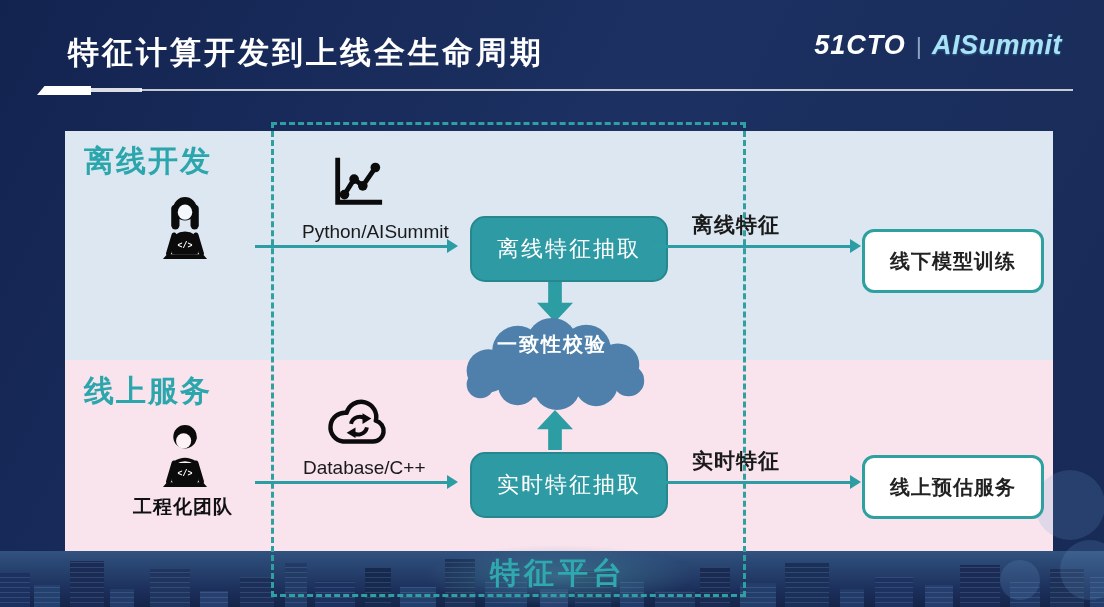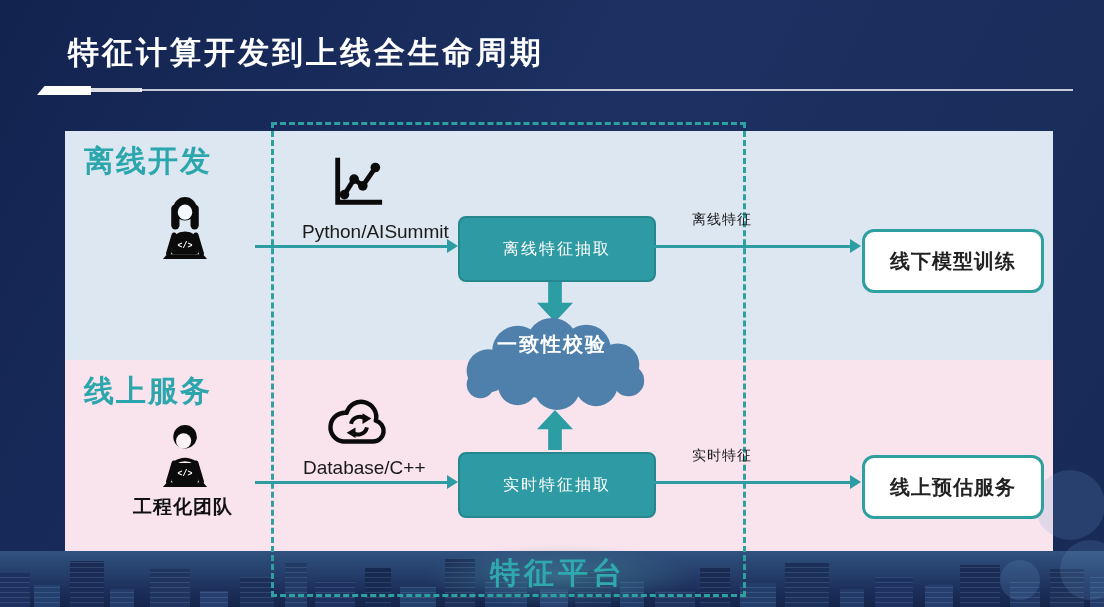--- a/index.html
+++ b/index.html
@@ -45,30 +45,30 @@
   
   .dashed-box{position:absolute;left:271px;top:122px;width:469px;height:469px;
     border:3px dashed #2EA0A0;z-index:3;}
   .platform-label{position:absolute;left:468px;top:553px;width:180px;text-align:center;
     font-size:30px;font-weight:800;color:#2FA8AE;letter-spacing:4px;z-index:5;}
 
   
   .content{position:absolute;inset:0;z-index:4;}
   .actor-label{position:absolute;width:150px;text-align:center;font-size:19px;color:#111;font-weight:600;letter-spacing:1px;}
   .tool-label{position:absolute;font-size:19px;color:#1a1a1a;}
-  .feature-label{position:absolute;font-size:14px;color:#1a1a1a;font-weight:400;letter-spacing:1px;text-align:center;}
+  .feature-label{position:absolute;font-size:21px;color:#1a1a1a;font-weight:700;letter-spacing:1px;text-align:center;}
 
   .flow-arrow{position:absolute;height:3px;background:var(--accent-teal,#2B9DA3);}
   .flow-arrow::after{content:"";position:absolute;right:-11px;top:-6px;width:0;height:0;
     border-left:11px solid var(--accent-teal,#2B9DA3);
     border-top:7px solid transparent;border-bottom:7px solid transparent;}
 
   .process-box{position:absolute;width:194px;height:62px;background:#2E9BA4;border:2px solid #27878f;
-    border-radius:8px;display:flex;align-items:center;justify-content:center;
-    color:#fff;font-size:16px;letter-spacing:2px;}
+    border-radius:15px;display:flex;align-items:center;justify-content:center;
+    color:#fff;font-size:22px;letter-spacing:2px;margin-left:12px;}
   .target-box{position:absolute;width:176px;height:58px;background:#fff;border:3px solid #2EA0A0;
     border-radius:12px;display:flex;align-items:center;justify-content:center;
     color:#222;font-size:20px;font-weight:600;letter-spacing:1px;box-shadow:0 0 0 2px rgba(255,255,255,.6) inset;}
 
   .block-arrow{position:absolute;left:537px;width:36px;height:40px;background:var(--accent-teal,#2B9DA3);}
   .block-down{top:282px;clip-path:polygon(31% 0,69% 0,69% 52%,100% 52%,50% 100%,0 52%,31% 52%);}
   .block-up{top:410px;clip-path:polygon(50% 0,100% 48%,69% 48%,69% 100%,31% 100%,31% 48%,0 48%);}
 
   .cloud-wrap{position:absolute;left:449px;top:313px;width:206px;height:100px;}
   .cloud-text{position:absolute;left:462px;top:331px;width:180px;text-align:center;
@@ -78,20 +78,25 @@
 </style>
 </head>
 <body>
 
 <div class="stage">
 
   <div class="page-title">特征计算开发到上线全生命周期</div>
   <div class="rule-thick"></div>
   <div class="rule-mid"></div>
   <div class="rule-thin"></div>
+  <div class="logo">
+    <span class="logo-brand">51CTO</span>
+    <span class="logo-divider">|</span>
+    <span class="logo-event">AISummit</span>
+  </div>
 
   <div class="lane lane-offline"></div>
   <div class="lane lane-online"></div>
 
   <div class="cityscape">
     <div class="b" style="left:0;width:30px;height:34px;background-color:#1d3160;"></div>
     <div class="b" style="left:34px;width:26px;height:22px;background-color:#24406e;"></div>
     <div class="b" style="left:70px;width:34px;height:46px;background-color:#1a2c55;"></div>
     <div class="b" style="left:110px;width:24px;height:18px;background-color:#233c69;"></div>
     <div class="b" style="left:150px;width:40px;height:38px;background-color:#1f3560;"></div>

